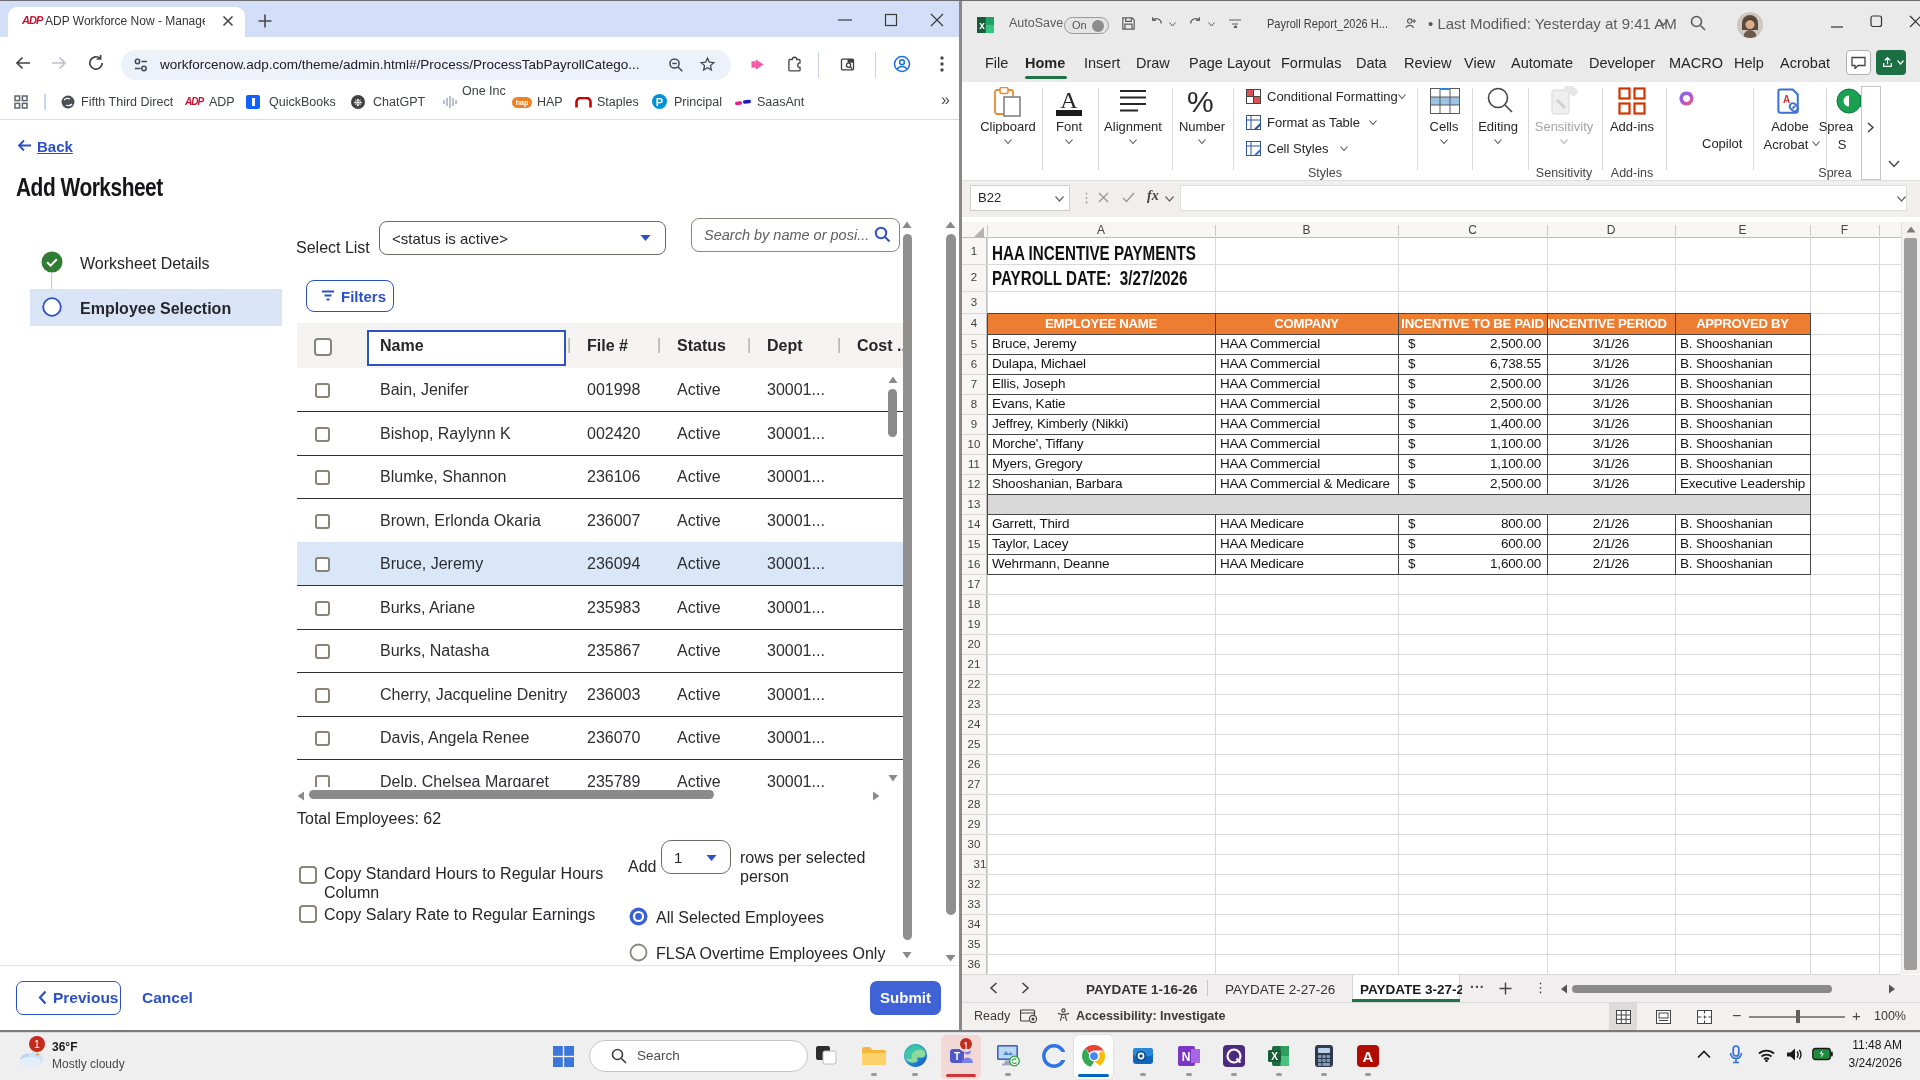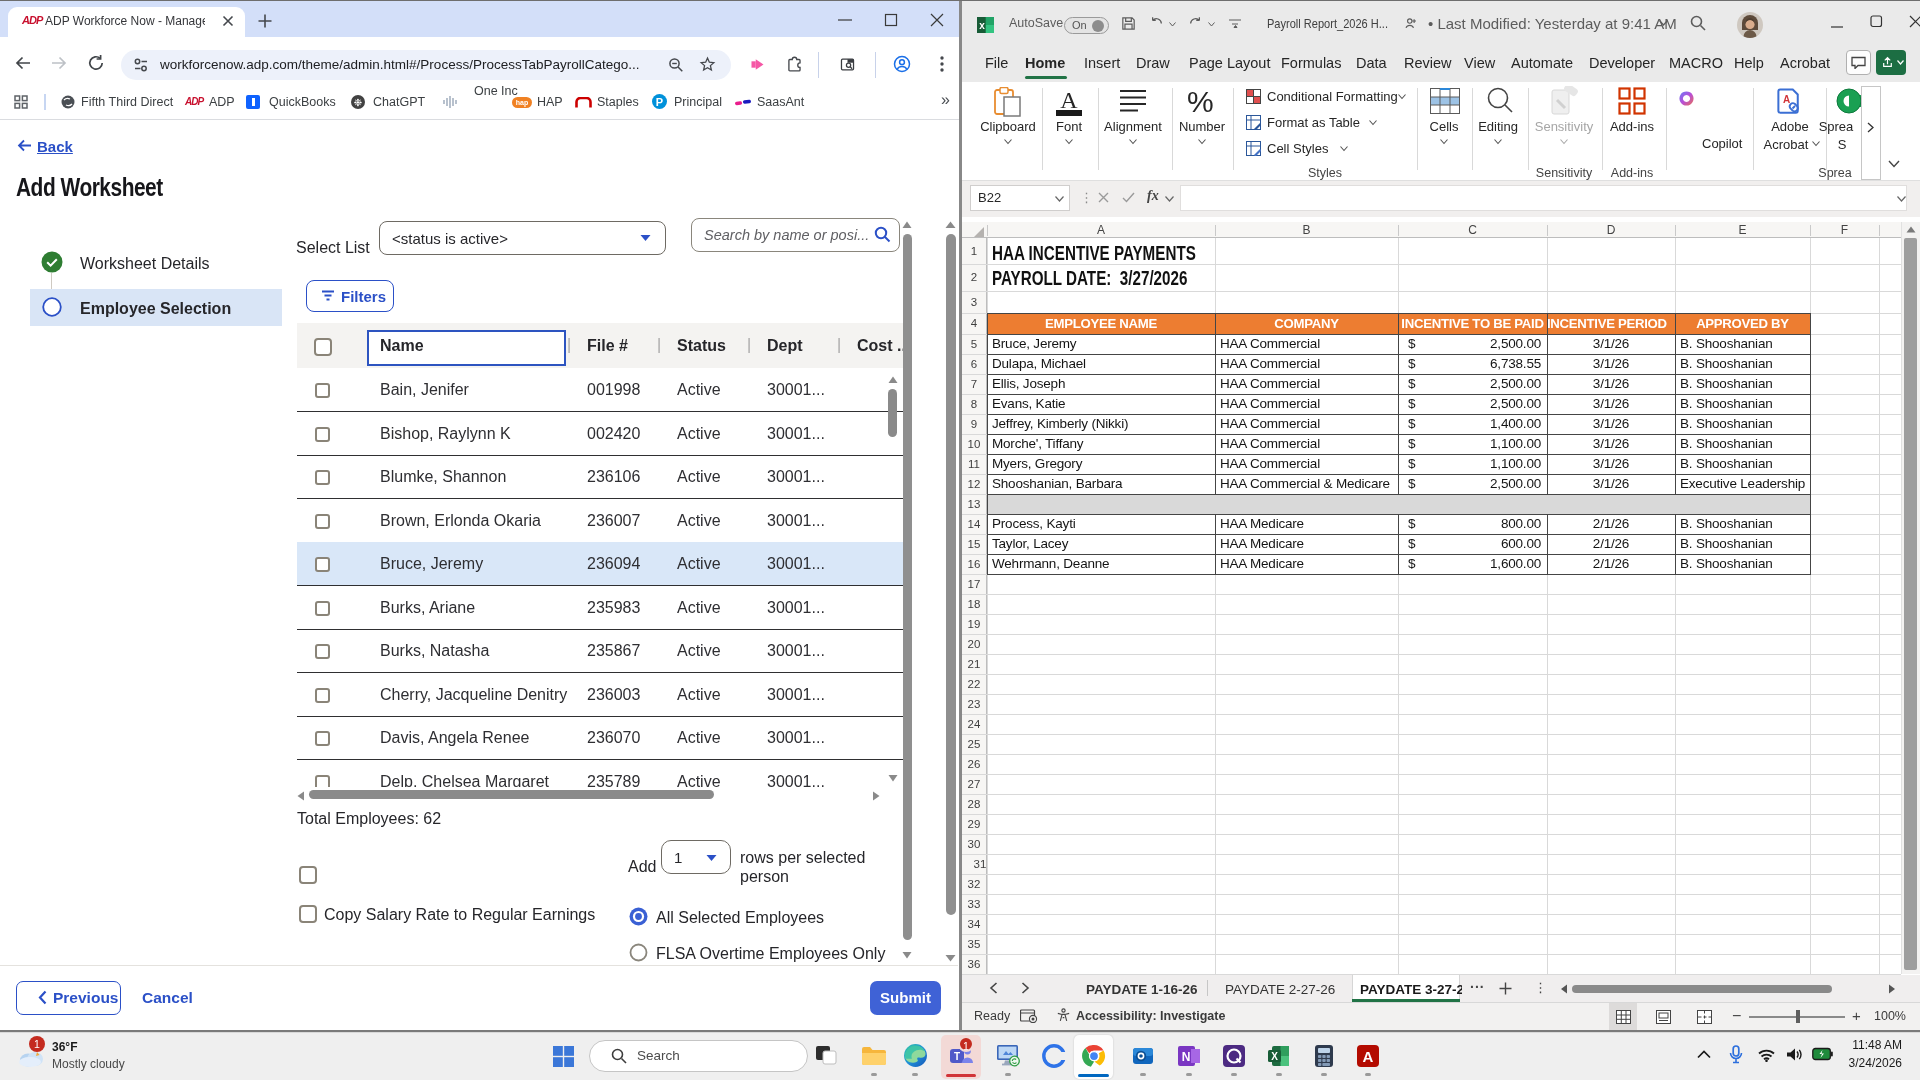--- a/index.html
+++ b/index.html
@@ -150,21 +150,21 @@
     <div class="bk abs" style="left:351px;top:95px;"><svg width="14" height="14">
           <circle cx="7" cy="7" r="7" fill="#414141"></circle>
           <text x="7" y="10.5" font-size="10" fill="#fff" text-anchor="middle">❉</text>
         </svg></div>
     <div class="bktx abs" style="left:373px;top:95px;">ChatGPT</div>
     <div class="bk abs" style="left:443px;top:95px;"><svg width="16" height="14">
           <g stroke="#9aa7b8" stroke-width="1.4">
             <path d="M1 5 v4 M4 3 v8 M7 1 v12 M10 3 v8 M13 5 v4"></path>
           </g>
         </svg></div>
-    <div class="bktx abs" style="left:462px;top:84px;margin-left:12px;">One Inc</div>
+    <div class="bktx abs" style="left:462px;top:84px;">One Inc</div>
     <div class="abs" style="left:512px;top:97px;width:20px;height:11px;background:#f08123;border-radius:6px;color:#fff;font-size:7px;font-weight:bold;text-align:center;line-height:11px;">hap</div>
     <div class="bktx abs" style="left:537px;top:95px;">HAP</div>
     <svg class="abs" style="left:575px;top:97px;" width="17" height="11">
         <path d="M1.5 10.5 V5 a4 4 0 0 1 4-4 h6 a4 4 0 0 1 4 4 v5.5" fill="none" stroke="#cc0000" stroke-width="2.6"></path>
       </svg>
     <div class="bktx abs" style="left:597px;top:95px;">Staples</div>
     <div class="bk abs" style="left:652px;top:94px;"><svg width="15" height="15">
           <circle cx="7.5" cy="7.5" r="7.5" fill="#0091da"></circle>
           <text x="7.5" y="11.5" font-size="11" font-weight="bold" fill="#fff" text-anchor="middle">P</text>
         </svg></div>
@@ -312,20 +312,21 @@
     <svg class="abs" style="left:297px;top:791px;" width="8" height="10">
         <path d="M0.5 5 L7 0.5 V9.5 z" fill="#8a8a8a"></path>
       </svg>
     <div class="abs" style="left:309px;top:790px;width:405px;height:9px;background:#8a8a8a;border-radius:4.5px;"></div>
     <svg class="abs" style="left:872px;top:791px;" width="8" height="10">
         <path d="M7.5 5 L1 0.5 V9.5 z" fill="#8a8a8a"></path>
       </svg>
     <div class="abs adptx" style="left:297px;top:809px;">Total Employees: 62</div>
 
     <div class="abs cb18" style="left:299px;top:866px;"></div>
+    <div class="abs adptx" style="left:324px;top:864px;">Copy Standard Hours to Regular Hours<br>Column</div>
     <div class="abs cb18" style="left:299px;top:905px;"></div>
     <div class="abs adptx" style="left:324px;top:905px;">Copy Salary Rate to Regular Earnings</div>
 
     <div class="abs adptx" style="left:628px;top:857px;">Add</div>
     <div class="abs" style="left:661px;top:840px;width:70px;height:34px;border:1px solid #6e6a63;border-radius:10px;background:#fff;"></div>
     <div class="abs" style="left:674px;top:849px;font-size:15px;color:#26262a;">1</div>
     <svg class="abs" style="left:706px;top:854px;" width="11" height="8">
         <path d="M0.5 1 L5.5 7 L10.5 1 z" fill="#2b50c7"></path>
       </svg>
     <div class="abs adptx" style="left:740px;top:848px;">rows per selected<br>person</div>
@@ -783,21 +784,21 @@
     <div class="abs xct" style="left:446px;top:454px;width:20px;height:20px;line-height:20px;">$</div>
     <div class="abs xct" style="left:460px;top:454px;width:119px;height:20px;line-height:20px;text-align:right;">1,100.00</div>
     <div class="abs xct" style="left:585px;top:454px;width:128px;height:20px;line-height:20px;text-align:center;">3/1/26</div>
     <div class="abs xct" style="left:718px;top:454px;width:128px;height:20px;line-height:20px;">B. Shooshanian</div>
     <div class="abs xct" style="left:30px;top:474px;width:220px;height:20px;line-height:20px;">Shooshanian, Barbara</div>
     <div class="abs xct" style="left:258px;top:474px;width:176px;height:20px;line-height:20px;">HAA Commercial &amp; Medicare</div>
     <div class="abs xct" style="left:446px;top:474px;width:20px;height:20px;line-height:20px;">$</div>
     <div class="abs xct" style="left:460px;top:474px;width:119px;height:20px;line-height:20px;text-align:right;">2,500.00</div>
     <div class="abs xct" style="left:585px;top:474px;width:128px;height:20px;line-height:20px;text-align:center;">3/1/26</div>
     <div class="abs xct" style="left:718px;top:474px;width:128px;height:20px;line-height:20px;">Executive Leadership</div>
-    <div class="abs xct" style="left:30px;top:514px;width:220px;height:20px;line-height:20px;">Process, Kayti</div>
+    <div class="abs xct" style="left:30px;top:514px;width:220px;height:20px;line-height:20px;">Garrett, Third</div>
     <div class="abs xct" style="left:258px;top:514px;width:176px;height:20px;line-height:20px;">HAA Medicare</div>
     <div class="abs xct" style="left:446px;top:514px;width:20px;height:20px;line-height:20px;">$</div>
     <div class="abs xct" style="left:460px;top:514px;width:119px;height:20px;line-height:20px;text-align:right;">800.00</div>
     <div class="abs xct" style="left:585px;top:514px;width:128px;height:20px;line-height:20px;text-align:center;">2/1/26</div>
     <div class="abs xct" style="left:718px;top:514px;width:128px;height:20px;line-height:20px;">B. Shooshanian</div>
     <div class="abs xct" style="left:30px;top:534px;width:220px;height:20px;line-height:20px;">Taylor, Lacey</div>
     <div class="abs xct" style="left:258px;top:534px;width:176px;height:20px;line-height:20px;">HAA Medicare</div>
     <div class="abs xct" style="left:446px;top:534px;width:20px;height:20px;line-height:20px;">$</div>
     <div class="abs xct" style="left:460px;top:534px;width:119px;height:20px;line-height:20px;text-align:right;">600.00</div>
     <div class="abs xct" style="left:585px;top:534px;width:128px;height:20px;line-height:20px;text-align:center;">2/1/26</div>

